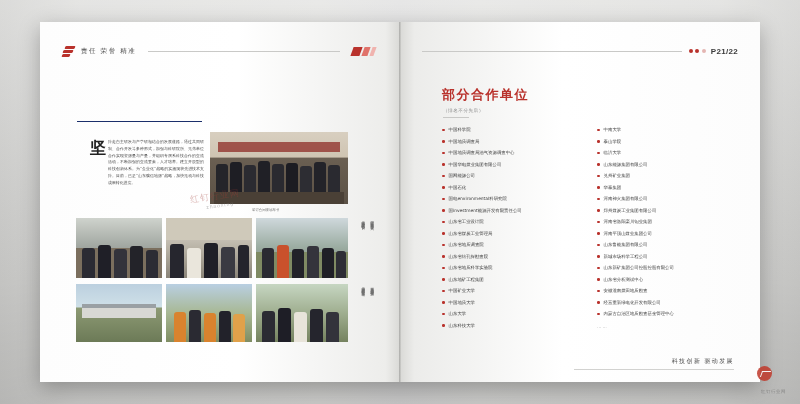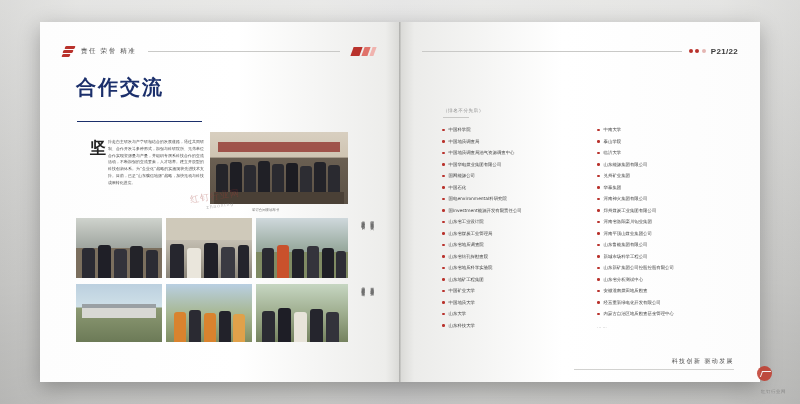--- a/index.html
+++ b/index.html
@@ -190,21 +190,20 @@
         </span>
         <span class="hdr-txt">责任 荣誉 精准</span>
         <span class="hdr-rule"></span>
         <span class="hdr-flag">
           <span></span>
             <span></span>
             <span></span>
         </span>
       </div>
 
-      <div class="title-cn">合作交流</div>
       <div class="title-rule"></div>
 
       <div class="bigchar">坚</div>
       <div class="bodytext">持走自主研发与产学研相结合的发展道路，通过共同研制、合作开发等多种形式，加强与科研院所、兄弟单位合作实现资源量与产量，并组织专属系科技合作的交流活动，不断加强的交流要素，人才培养。建立开放型的科技创新体系。为“企业化”战略的实施摸获先进技术支持。目前，已是“山东骥信地源”战略，加快推动与科技成果转化进度。</div>
 
       <div class="ph" style="left:170px; top:110px; width:138px; height:72px;">
         <div style="position:absolute;inset:0;background:linear-gradient(180deg,#d8cfc0 0%,#cfc4b2 35%,#6a5f52 36%,#5b5145 100%)"></div>
         <div style="position:absolute;left:0;top:0;right:0;height:26px;background:linear-gradient(180deg,#c9b89c,#b9a桥88)"></div>
         <div style="position:absolute;left:8px;top:10px;width:122px;height:10px;background:#8d2b26;opacity:.75"></div>
         <div class="people">
@@ -302,20 +301,21 @@
       <div class="hdr-rule-r"></div>
       <div class="hdr-right">
         <span class="dots">
           <b></b>
             <b></b>
             <b class="dim"></b>
         </span>
         <span class="pg">P21/22</span>
       </div>
 
+      <div class="r-title">部分合作单位</div>
       <div class="r-sub">（排名不分先后）</div>
       <div class="r-rule"></div>
 
       <div class="cols">
         <div class="col">
           <div class="li">
               <span class="bullet"></span>
               <span>中国科学院</span>
             </div>
           <div class="li">

